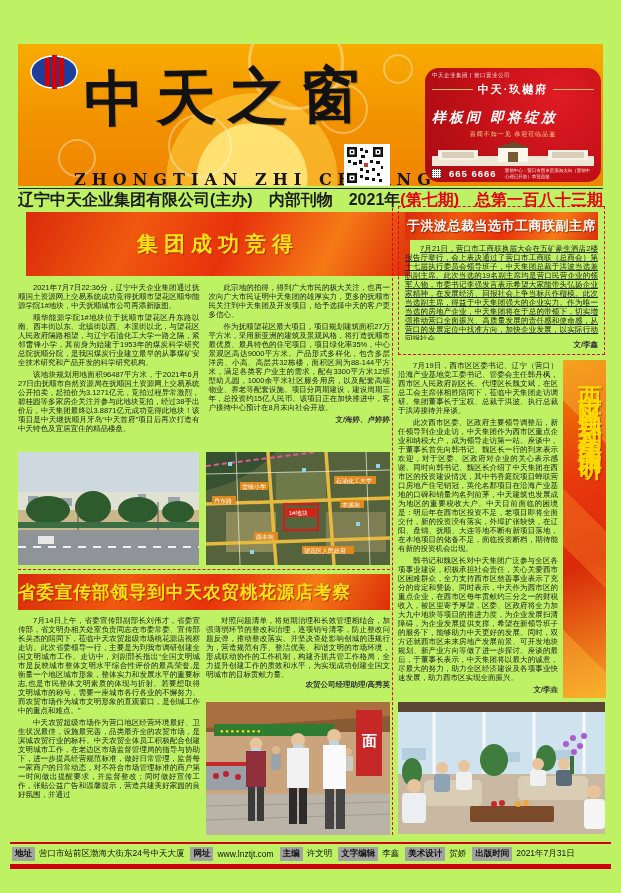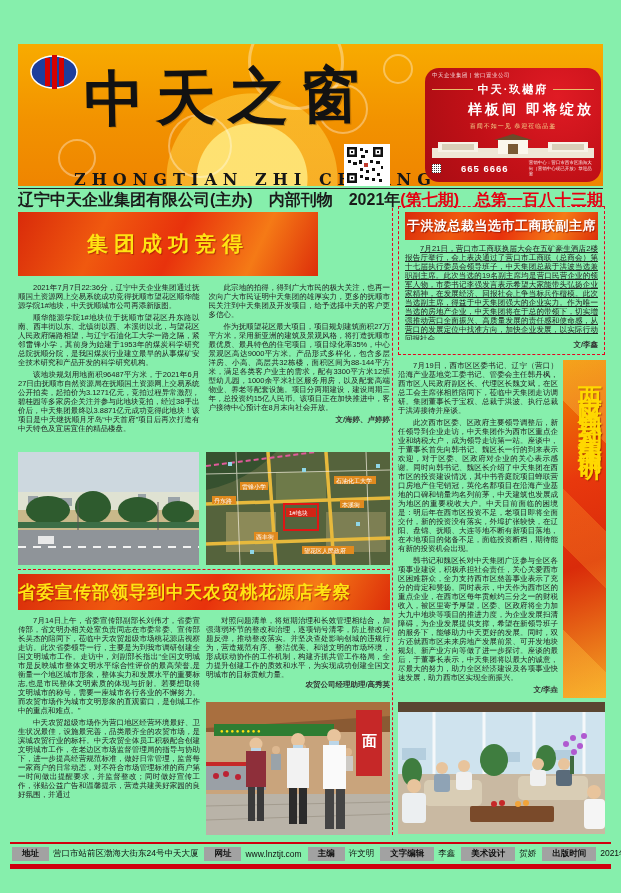--- a/index.html
+++ b/index.html
@@ -1,16 +1,16 @@
 <!DOCTYPE html>
 <html><head>
 <meta charset="utf-8">
 <style>
   html,body{margin:0;padding:0;background:#e9e9e9;}
-  #page{position:relative;width:621px;height:893px;background:#86efac;margin:0 auto;overflow:hidden;
+  #page{position:relative;width:621px;height:893px;background:#bef264;margin:0 auto;overflow:hidden;
         font-family:"Liberation Sans",sans-serif;color:#1a1a1a;}
   
   #header{position:absolute;left:18px;top:44px;width:585px;height:142px;overflow:hidden;
     background:
       radial-gradient(circle at 40% 95%, rgba(255,230,120,.95) 0 55px, rgba(255,210,70,.55) 56px 85px, rgba(255,210,70,0) 86px),
       linear-gradient(180deg,#f8ab00 0%,#f29200 55%,#ef8500 100%);}
   .swirl{position:absolute;border:3px solid rgba(255,255,255,.35);border-radius:50%;}
   .logo{position:absolute;left:12px;top:10px;width:48px;height:36px;}
   #title{position:absolute;left:66px;top:22px;width:330px;font-family:"DejaVu Serif",serif;
     font-weight:900;font-size:60px;line-height:1;letter-spacing:12px;color:#121212;
@@ -20,43 +20,43 @@
   .qr{position:absolute;left:326px;top:100px;width:42px;height:42px;background:#fff;padding:2px;}
   .qr svg{display:block;}
   
   #ad{position:absolute;left:407px;top:24px;width:176px;height:114px;border-radius:14px;overflow:hidden;
       background:radial-gradient(circle at 75% 25%, #e01b24 0%, #c11017 55%, #a80d13 100%);
       color:#fff;padding:4px 7px;box-sizing:border-box;display:flex;flex-direction:column;}
   .ad-corner{font-size:5.5px;opacity:.85;letter-spacing:.5px;}
   .ad-name-row{display:flex;align-items:center;gap:5px;margin-top:3px;}
   .ad-orn{flex:1;height:1px;background:#e8c06a;}
   .ad-name{font-size:11px;font-weight:bold;letter-spacing:2px;color:#fff;}
-  .ad-headline{text-align:right;font-size:14px;font-weight:bold;letter-spacing:3px;margin-top:4px;}
+  .ad-headline{text-align:left;font-size:14px;font-weight:bold;letter-spacing:3px;margin-top:12px;font-style:italic;}
   .ad-sub{text-align:center;font-size:6px;color:#f3d38b;margin-top:3px;letter-spacing:1px;}
   .ad-building{height:24px;margin-top:3px;}
-  .ad-bottom{display:flex;align-items:center;gap:20px;margin-top:2px;}
+  .ad-bottom{display:flex;align-items:center;gap:8px;margin-top:2px;}
   .ad-qr{width:9px;height:9px;background:
      repeating-linear-gradient(0deg,#222 0 1px,#fff 1px 2px),
      repeating-linear-gradient(90deg,#222 0 1px,#fff 1px 2px);background-blend-mode:screen;}
   .ad-phone{font-size:9.5px;font-weight:bold;letter-spacing:1px;}
   .ad-addr{font-size:4.5px;opacity:.9;line-height:1.25;flex:1;}
   
   #masthead{position:absolute;left:18px;top:188px;width:585px;height:22px;border-top:1px solid #222;
      display:flex;align-items:center;justify-content:space-between;font-size:16px;font-weight:bold;}
   .red{color:#e60012;}
   
   .banner-red{background:linear-gradient(115deg,#d92b0a 0%,#f0590f 28%,#e8320c 52%,#f57a16 78%,#dd2e0a 100%);}
   .headline-yellow{color:#ffe312;font-family:"DejaVu Serif",serif;font-weight:bold;
      text-shadow:1px 1px 1px rgba(110,0,0,.45);}
   .body-sm{font-size:7.5px;line-height:1.2;text-align:justify;color:#222;overflow:hidden;}
   .body-sm p{margin:0 0 3px 0;text-indent:2em;}
   .byline{text-align:right;font-size:7.5px;font-weight:bold;color:#333;}
   .dashed{border:1.5px dashed #e8001f;}
   
-  #banner1{position:absolute;left:18px;top:212px;width:300px;height:64px;text-align:center;
+  #banner1{position:absolute;left:26px;top:212px;width:384px;height:64px;text-align:center;
      display:flex;flex-direction:column;justify-content:center;gap:36px;}
   #banner1 .l1{font-size:21px;letter-spacing:6px;line-height:1.2;}
   #banner1 .l2{font-size:24px;letter-spacing:1px;line-height:1.2;}
   #article1{position:absolute;left:18px;top:283px;width:372px;height:164px;
      column-count:2;column-gap:9px;column-fill:auto;}
   .photo{position:absolute;overflow:hidden;}
   #rule-mid{position:absolute;left:18px;top:569px;width:372px;height:0;border-top:1.5px dashed #e8001f;}
   #banner2{position:absolute;left:18px;top:574px;width:372px;height:36px;display:flex;
      align-items:center;justify-content:flex-start;}
   #banner2 .t{font-size:17.5px;letter-spacing:1px;}
@@ -76,21 +76,21 @@
   #strip .facet{position:absolute;inset:0;background:
      linear-gradient(45deg, rgba(255,200,60,.35) 0 18%, transparent 18% 40%, rgba(255,160,40,.3) 40% 55%, transparent 55% 78%, rgba(255,220,90,.3) 78%);}
   #strip .vt{position:relative;writing-mode:vertical-rl;text-orientation:upright;
      font-size:24px;font-weight:900;color:#ffd800;letter-spacing:8px;margin:8px auto 0 auto;
      display:block;text-align:center;width:100%;font-family:"DejaVu Serif",serif;
      text-shadow:1px 1px 1px rgba(120,30,0,.5);}
   
   #footer{position:absolute;left:10px;top:842px;width:601px;box-sizing:border-box;
      border-top:2px solid #cf000e;border-bottom:5px solid #cf000e;padding:3px 2px;
      display:flex;align-items:center;gap:4px;font-size:8.5px;white-space:nowrap;}
-  #footer .lab{background:#a2a2a2;color:#111;font-weight:bold;padding:1px 10px;}
+  #footer .lab{background:#a2a2a2;color:#111;font-weight:bold;padding:1px 3px;}
   #footer .val{color:#111;margin-right:2px;}
 </style>
 </head>
 <body>
 
 <div id="page">
 
   <div id="header">
     <div class="swirl" style="left:230px;top:-30px;width:90px;height:90px;"></div>
     <div class="swirl" style="left:300px;top:40px;width:46px;height:46px;border-width:2px;"></div>

